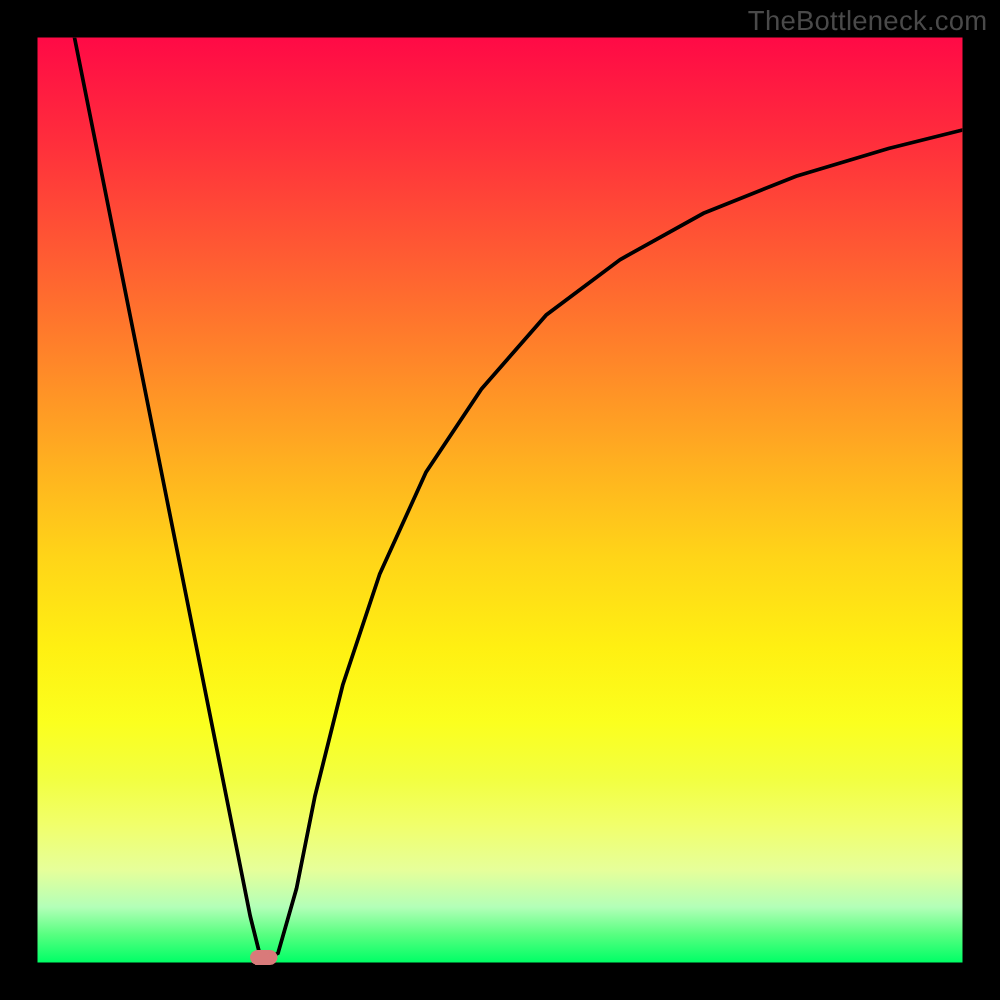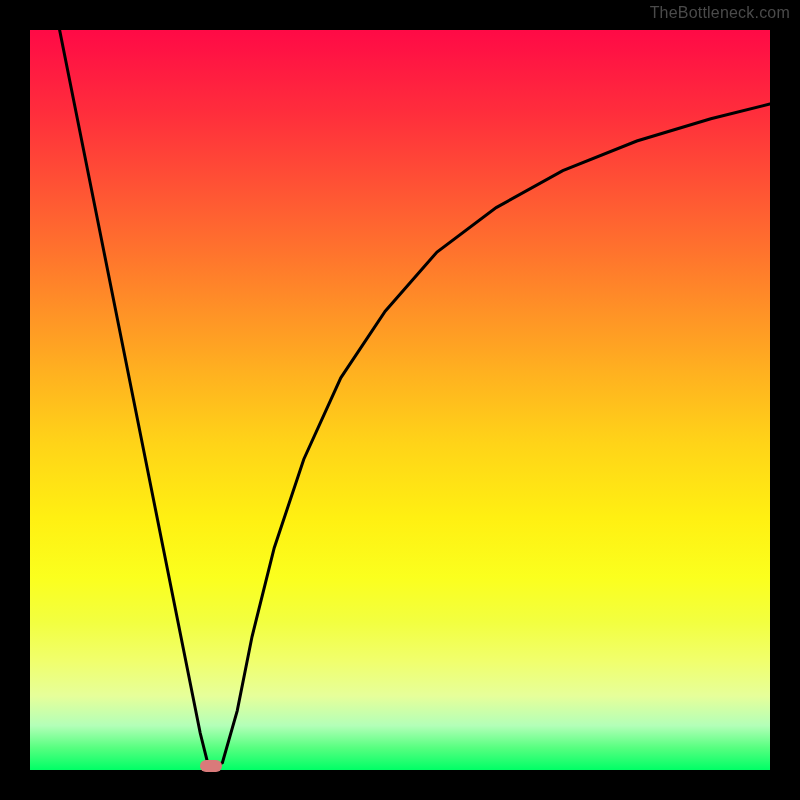--- a/index.html
+++ b/index.html
@@ -31,21 +31,21 @@
       #e6ff9a 90%,
       #b3ffb8 94%,
       #57ff80 97%,
       #00ff66 100%);
   }
   .watermark {
     position: absolute;
     top: 4px;
     right: 10px;
     color: #4a4a4a;
-    font-size: 16px;
+    font-size: 22px;
     font-weight: 500;
     letter-spacing: 0.2px;
     user-select: none;
   }
   svg.plot {
     position: absolute;
     left: 30px;
     top: 30px;
     width: 740px;
     height: 740px;

